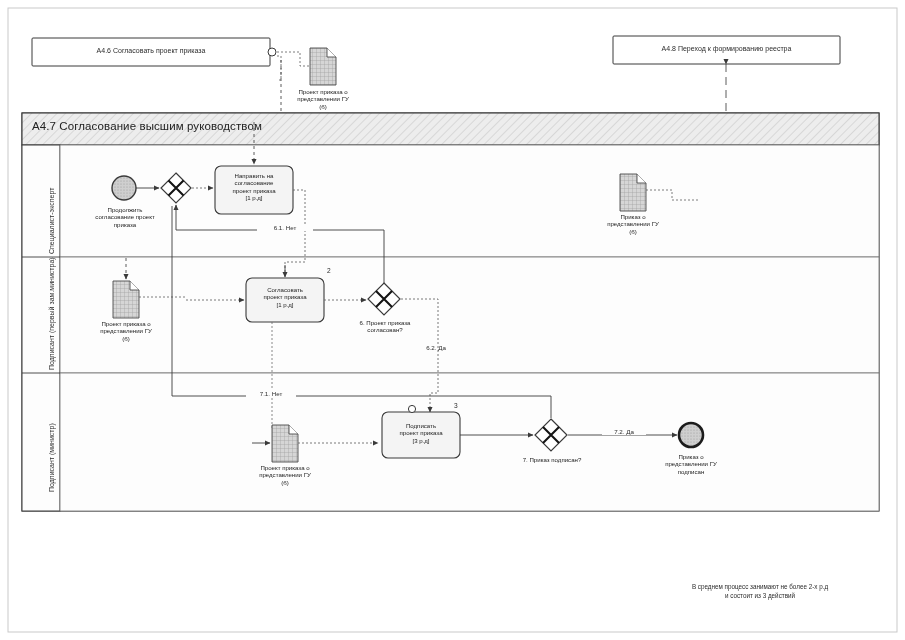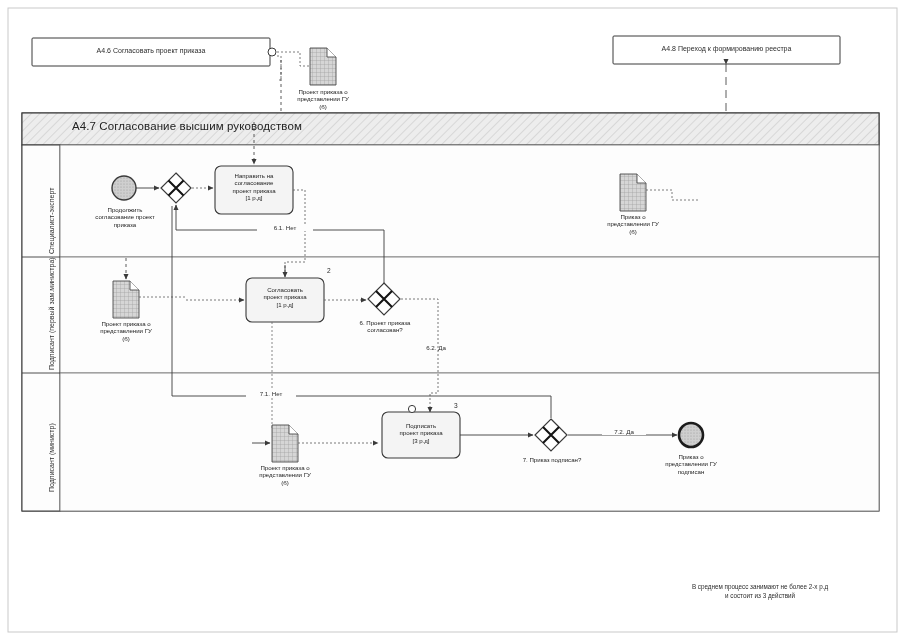--- a/index.html
+++ b/index.html
@@ -22,21 +22,20 @@
     color:#2b2b2b;
     transform-origin:0 0;
     white-space:nowrap;
   }
   .pool-title{
     position:absolute;
     font-size:11.5px;
     color:#222;
     letter-spacing:.1px;
     white-space:nowrap;
-    margin-left:40px;
   }
   .boxlbl{
     position:absolute;
     font-size:6.1px;
     line-height:1.22;
     text-align:center;
     color:#232323;
     white-space:pre-line;
   }
   .numlbl{position:absolute;font-size:6.6px;color:#2b2b2b;}

